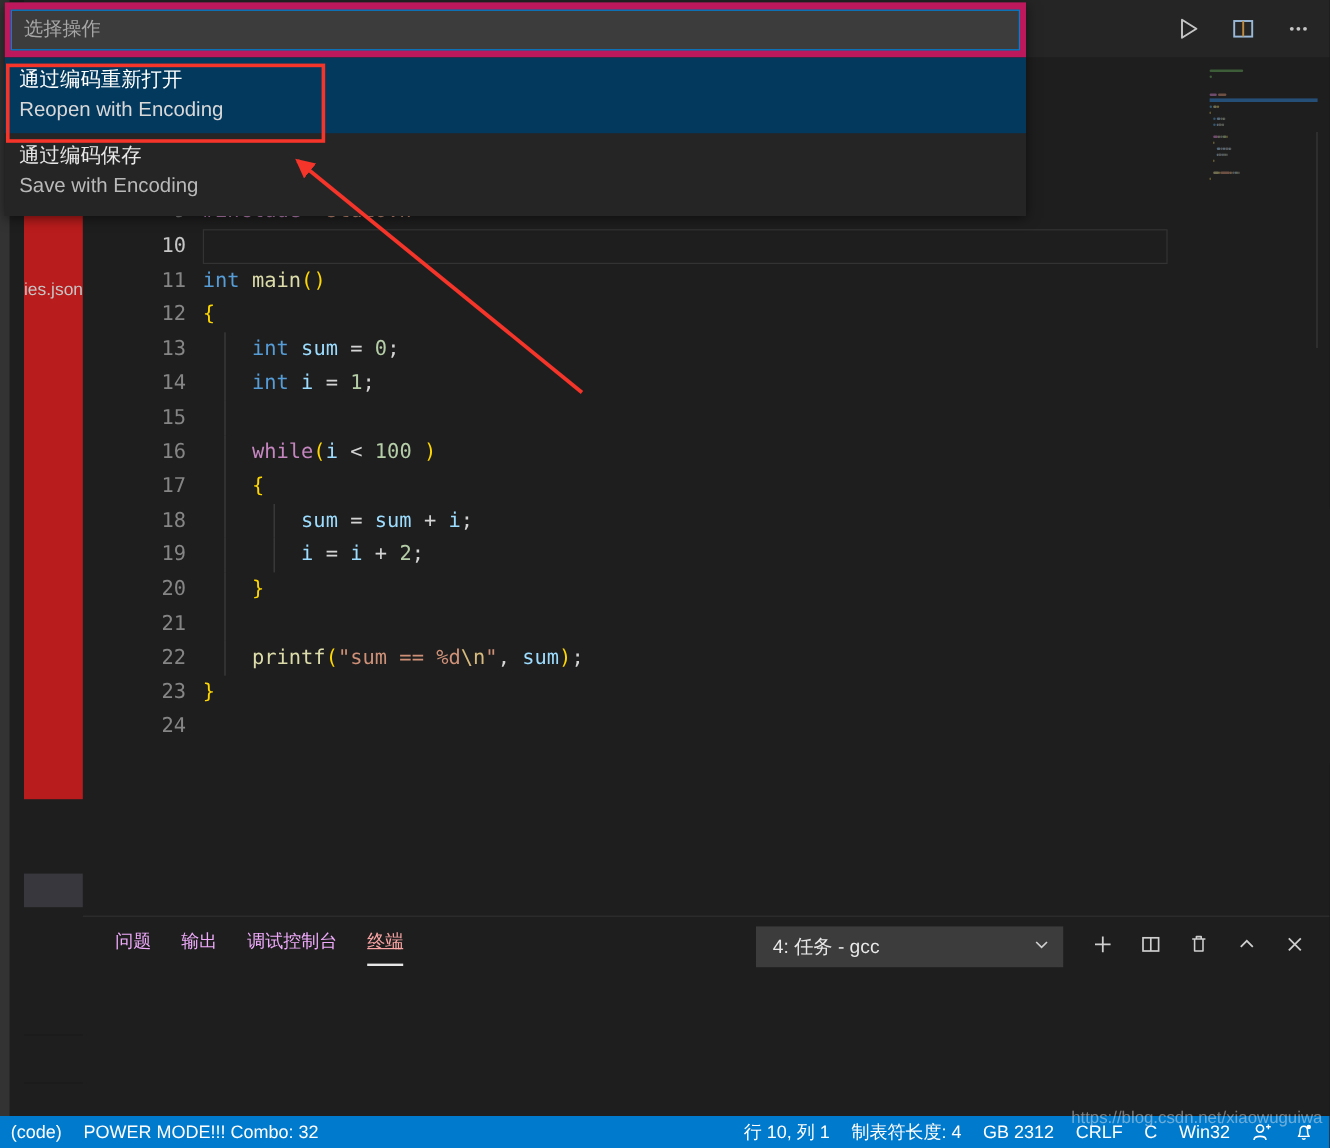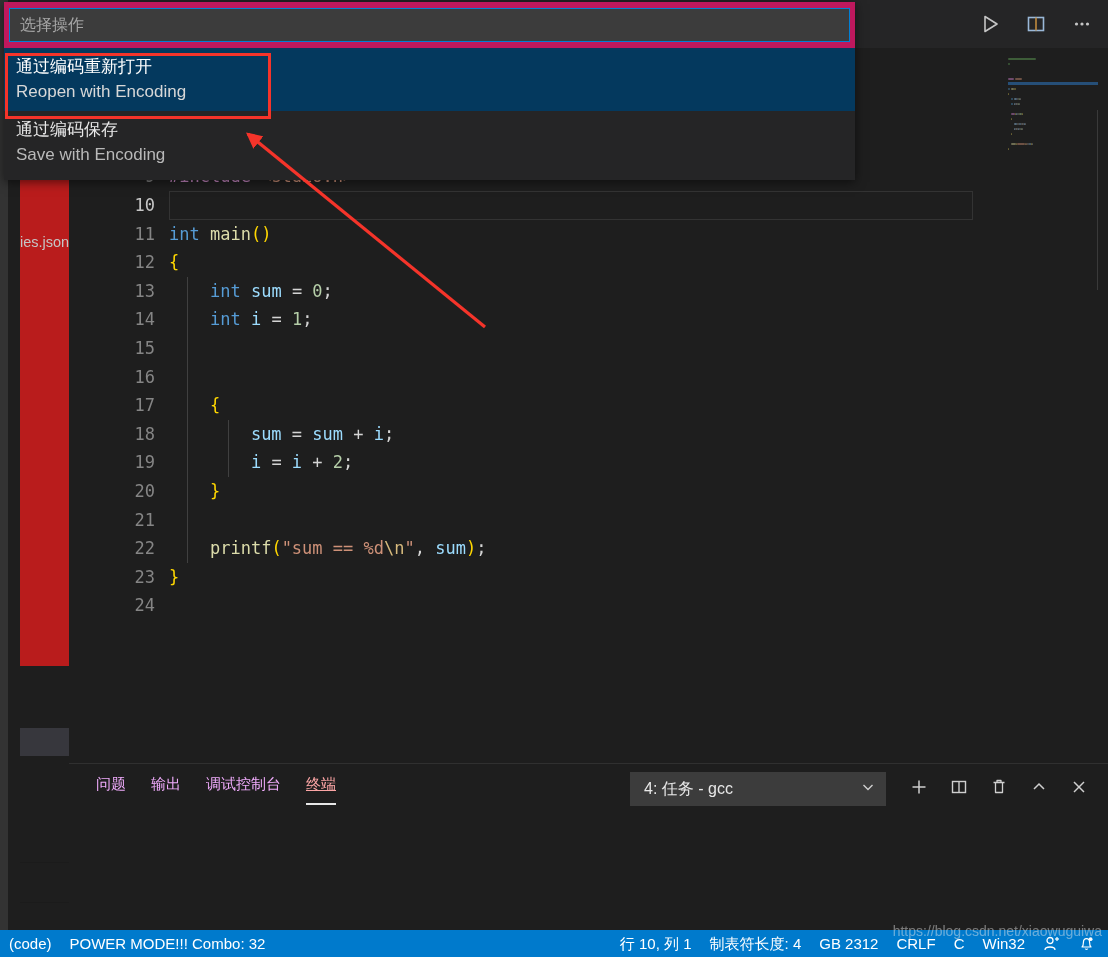--- a/index.html
+++ b/index.html
@@ -172,21 +172,21 @@
         <div class="code-line"><span class="ln">6</span><span class="ctext"><span class="t-cmt">*/</span></span></div>
         <div class="code-line"><span class="ln">7</span><span class="ctext"></span></div>
         <div class="code-line"><span class="ln">8</span><span class="ctext"></span></div>
         <div class="code-line"><span class="ln">9</span><span class="ctext"><span class="t-pre">#include</span><span class="t-punc"> </span><span class="t-inc">&lt;stdio.h&gt;</span></span></div>
         <div class="code-line active"><span class="ln">10</span><span class="cur-line-box"></span><span class="ctext"></span></div>
         <div class="code-line"><span class="ln">11</span><span class="ctext"><span class="t-kw">int</span><span class="t-punc"> </span><span class="t-fn">main</span><span class="t-brace">()</span></span></div>
         <div class="code-line"><span class="ln">12</span><span class="ctext"><span class="t-brace">{</span></span></div>
         <div class="code-line"><span class="ln">13</span><span class="indent-guide" style="left: 118px;"></span><span class="ctext"><span class="t-punc">    </span><span class="t-kw">int</span><span class="t-punc"> </span><span class="t-var">sum</span><span class="t-punc"> = </span><span class="t-num">0</span><span class="t-punc">;</span></span></div>
         <div class="code-line"><span class="ln">14</span><span class="indent-guide" style="left: 118px;"></span><span class="ctext"><span class="t-punc">    </span><span class="t-kw">int</span><span class="t-punc"> </span><span class="t-var">i</span><span class="t-punc"> = </span><span class="t-num">1</span><span class="t-punc">;</span></span></div>
         <div class="code-line"><span class="ln">15</span><span class="indent-guide" style="left: 118px;"></span><span class="ctext"></span></div>
-        <div class="code-line"><span class="ln">16</span><span class="indent-guide" style="left: 118px;"></span></div>
+        <div class="code-line"><span class="ln">16</span><span class="indent-guide" style="left: 118px;"></span><span class="ctext"><span class="t-punc">    </span><span class="t-ctl">while</span><span class="t-brace">(</span><span class="t-var">i</span><span class="t-punc"> &lt; </span><span class="t-num">100</span><span class="t-brace"> )</span></span></div>
         <div class="code-line"><span class="ln">17</span><span class="indent-guide" style="left: 118px;"></span><span class="ctext"><span class="t-punc">    </span><span class="t-brace">{</span></span></div>
         <div class="code-line"><span class="ln">18</span><span class="indent-guide" style="left: 118px;"></span><span class="indent-guide" style="left: 158.8px;"></span><span class="ctext"><span class="t-punc">        </span><span class="t-var">sum</span><span class="t-punc"> = </span><span class="t-var">sum</span><span class="t-punc"> + </span><span class="t-var">i</span><span class="t-punc">;</span></span></div>
         <div class="code-line"><span class="ln">19</span><span class="indent-guide" style="left: 118px;"></span><span class="indent-guide" style="left: 158.8px;"></span><span class="ctext"><span class="t-punc">        </span><span class="t-var">i</span><span class="t-punc"> = </span><span class="t-var">i</span><span class="t-punc"> + </span><span class="t-num">2</span><span class="t-punc">;</span></span></div>
         <div class="code-line"><span class="ln">20</span><span class="indent-guide" style="left: 118px;"></span><span class="ctext"><span class="t-punc">    </span><span class="t-brace">}</span></span></div>
         <div class="code-line"><span class="ln">21</span><span class="indent-guide" style="left: 118px;"></span><span class="ctext"></span></div>
         <div class="code-line"><span class="ln">22</span><span class="indent-guide" style="left: 118px;"></span><span class="ctext"><span class="t-punc">    </span><span class="t-fn">printf</span><span class="t-brace">(</span><span class="t-str">"sum == %d</span><span class="t-esc">\n</span><span class="t-str">"</span><span class="t-punc">, </span><span class="t-var">sum</span><span class="t-brace">)</span><span class="t-punc">;</span></span></div>
         <div class="code-line"><span class="ln">23</span><span class="ctext"><span class="t-brace">}</span></span></div>
         <div class="code-line"><span class="ln">24</span><span class="ctext"></span></div>
       </div>
     <div class="minimap" id="minimap">

